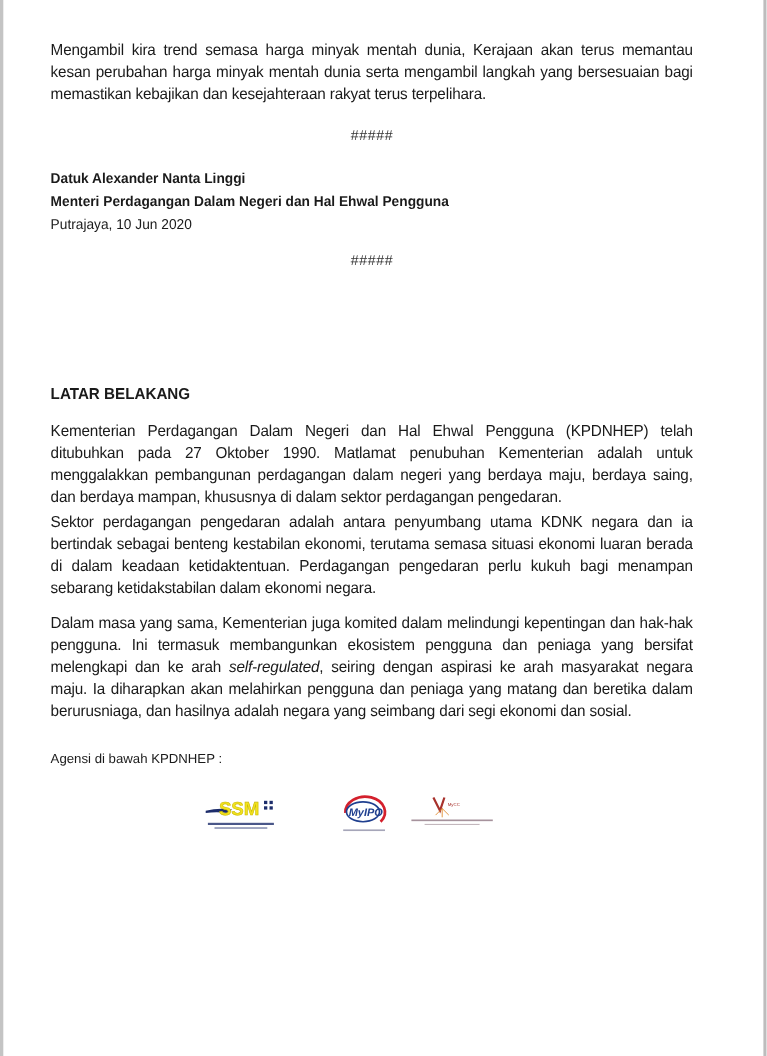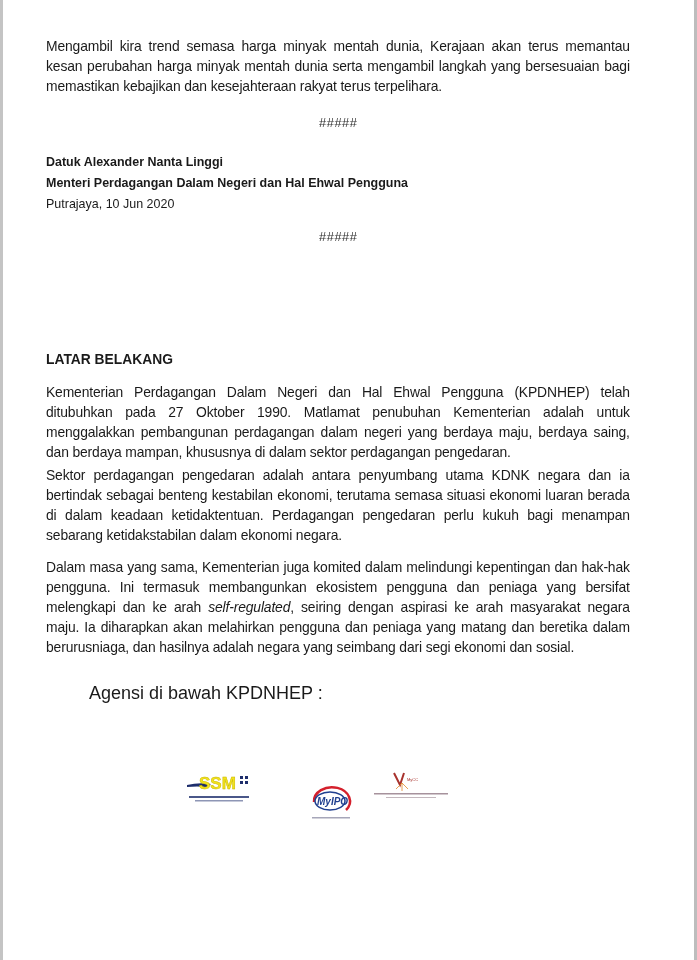--- a/index.html
+++ b/index.html
@@ -22,25 +22,25 @@
   .hash { position: absolute; left: 0; width: 584px; text-align: center; font-size: 13px; font-style: italic; letter-spacing: 0.5px; color: #333; }
   .hash1 { top: 115px; }
   .hash2 { top: 229px; }
   .sig { position: absolute; top: 151px; font-size: 13px; line-height: 21px; }
   .sig .b { font-weight: bold; transform: scaleX(0.96); transform-origin: left; display: block; white-space: nowrap; }
   .sig .n { display: block; transform: scaleX(0.96); transform-origin: left; white-space: nowrap; }
   .heading { position: absolute; top: 351px; font-weight: bold; font-size: 14.4px; transform: scaleX(0.96); transform-origin: left; white-space: nowrap; }
   .p2 { position: absolute; top: 382px; }
   .p3 { position: absolute; top: 465px; }
   .p4 { position: absolute; top: 557px; }
-  .agensi { position: absolute; top: 683px; font-size: 18px; white-space: nowrap; margin-left: 43px; }
+  .agensi { position: absolute; top: 683px; font-size: 12px; white-space: nowrap; }
   .logos { position: absolute; top: 718px; left: 0; height: 46px; width: 584px; }
-  .logo { position: absolute; margin-top: 48px; }
+  .logo { position: absolute; }
   .logo-ssm { left: 139px; top: 3px; width: 70px; height: 38px; }
-  .logo-myipo { left: 262px; top: 18px; width: 48px; height: 38px; }
+  .logo-myipo { left: 262px; top: 3px; width: 48px; height: 38px; }
   .logo-kpkm { left: 326px; top: 3px; width: 78px; height: 38px; }
 </style>
 </head>
 <body>
 
 <div class="edge-left"></div>
 <div class="edge-right"></div>
 
 <div class="page">
   <p class="para p1">Mengambil kira trend semasa harga minyak mentah dunia, Kerajaan akan terus memantau kesan perubahan harga minyak mentah dunia serta mengambil langkah yang bersesuaian bagi memastikan kebajikan dan kesejahteraan rakyat terus terpelihara.</p>

